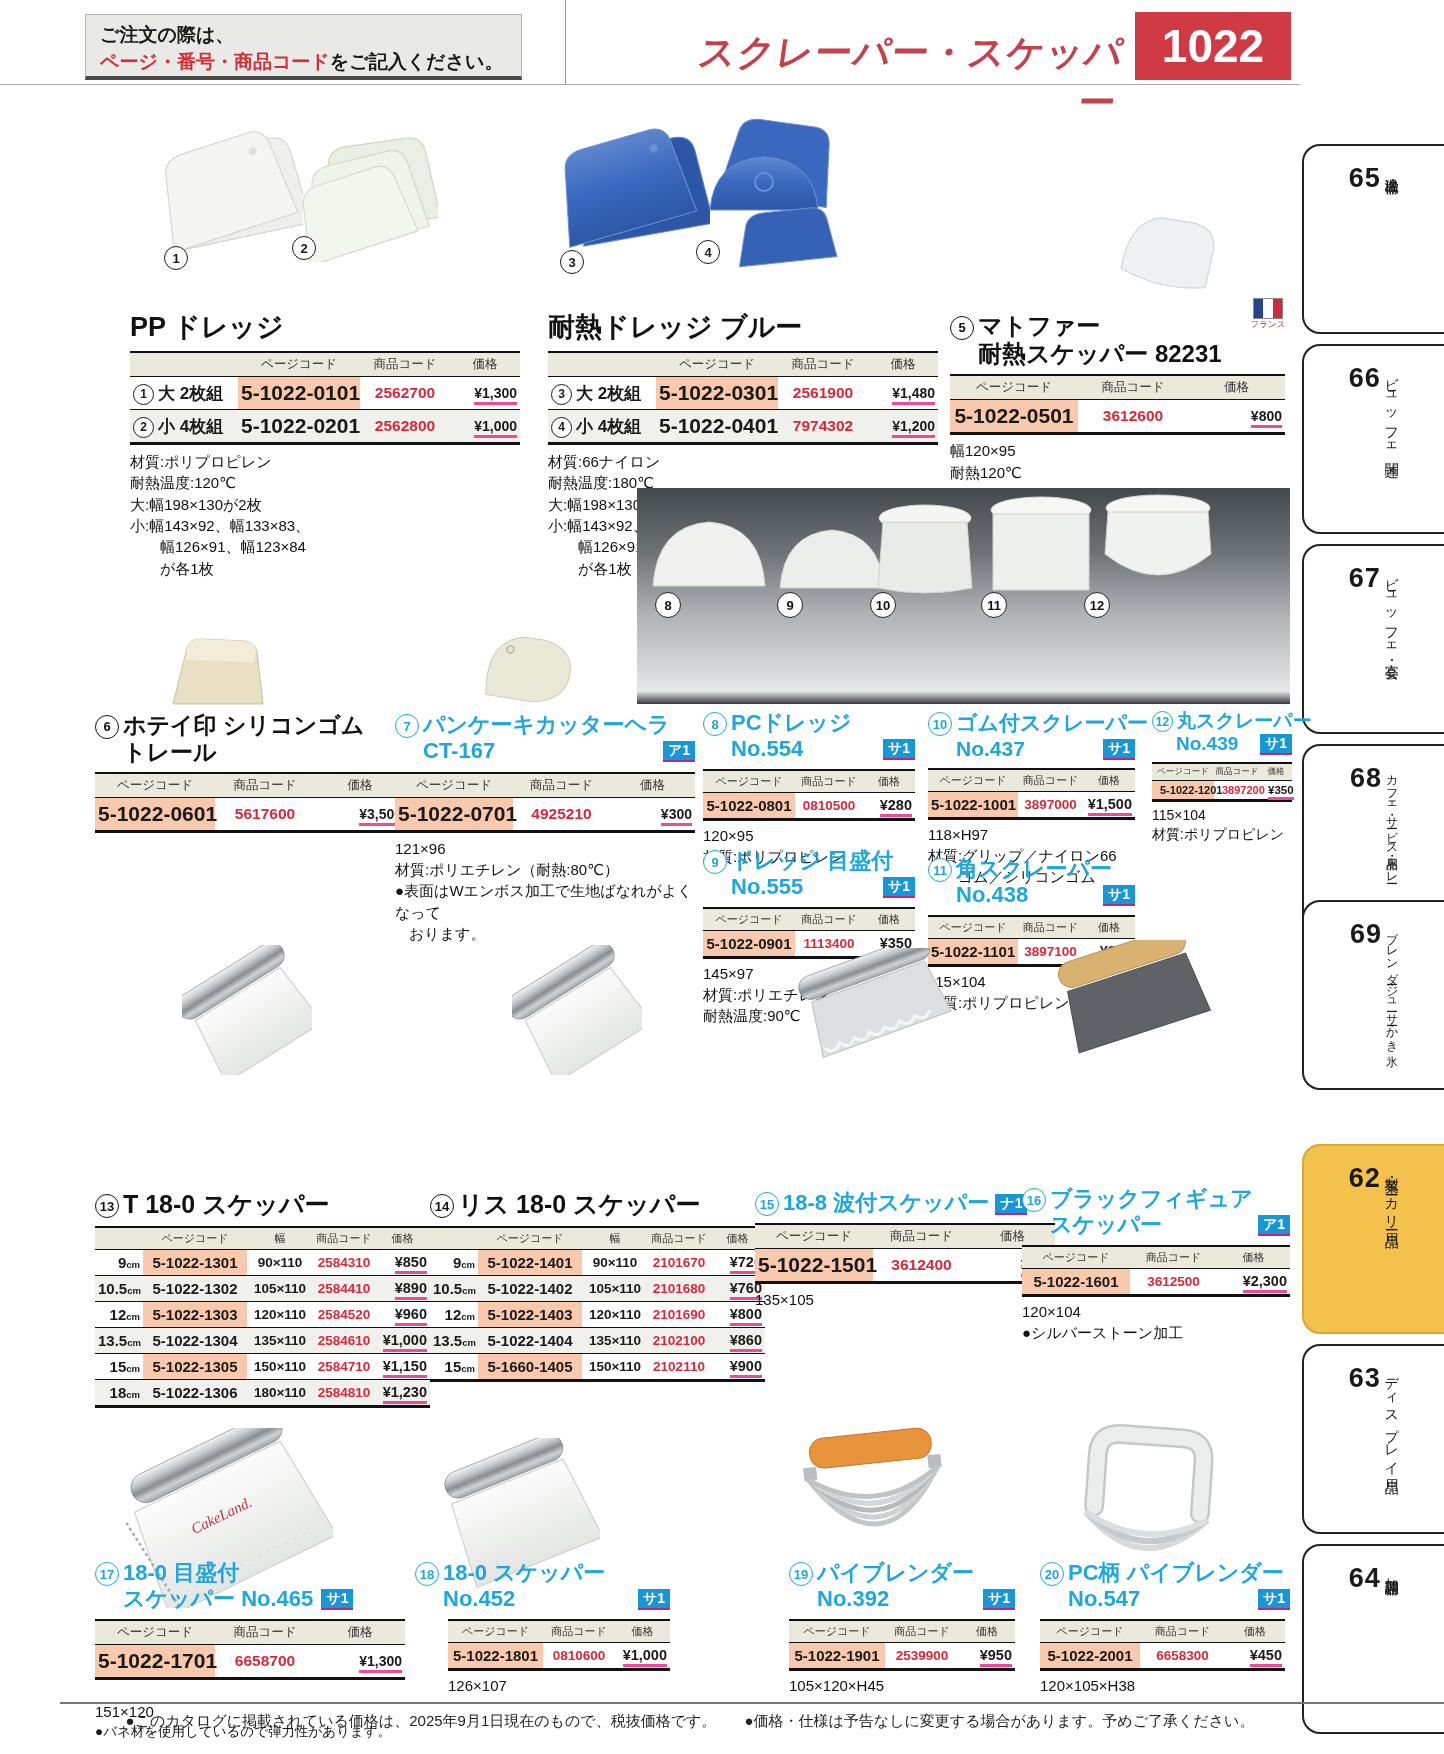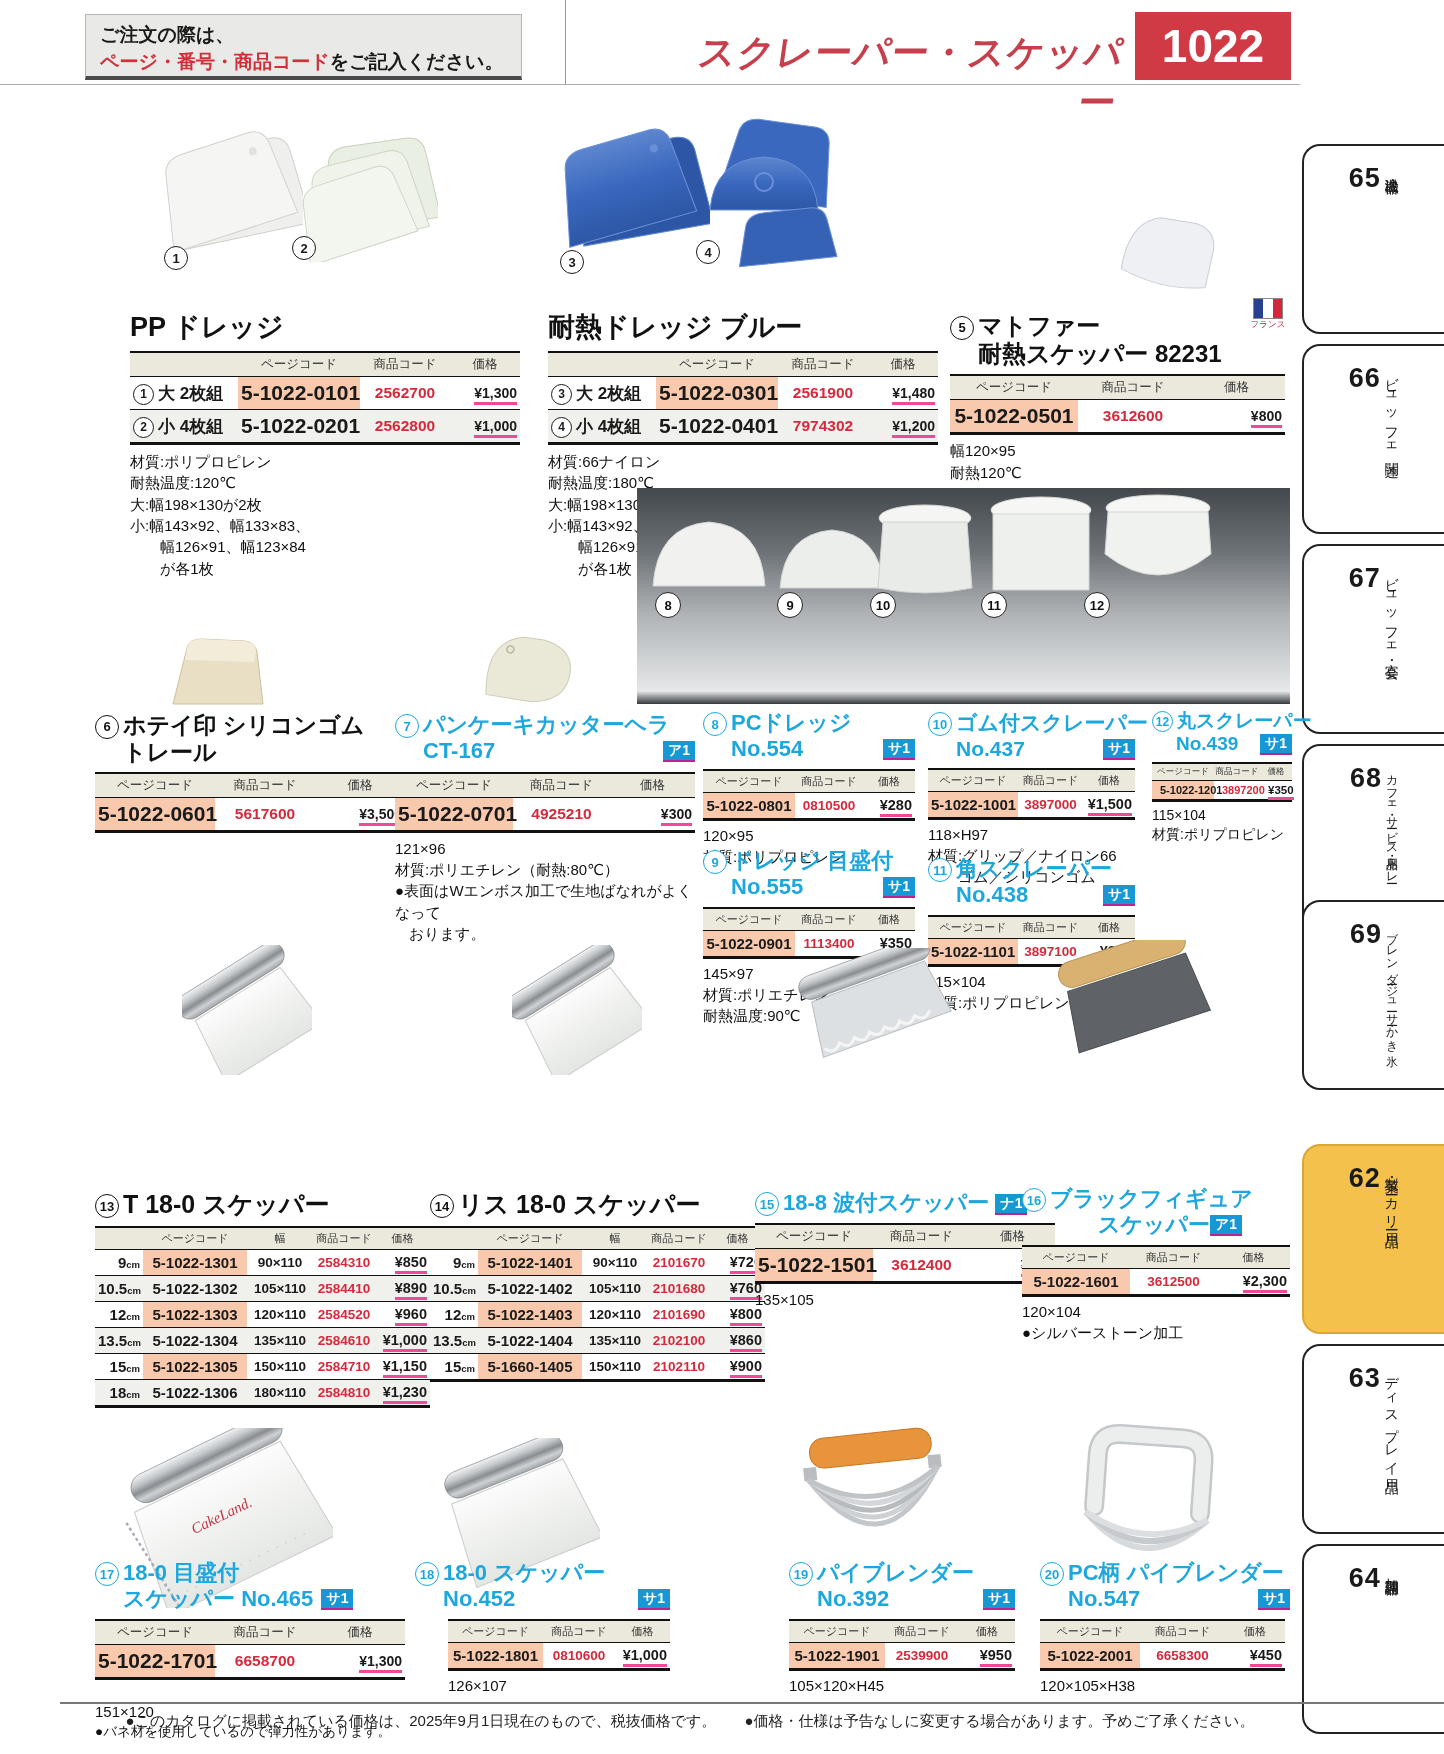--- a/index.html
+++ b/index.html
@@ -840,21 +840,21 @@
         <rect x="20" y="4" width="132" height="26" rx="13" fill="#d9b171" stroke="#b8955a"></rect>
         <path d="M24,32 L148,32 L154,94 L16,94 Z" fill="#5f6368" stroke="#4a4e52"></path>
       </g>
     </svg>
 </div>
 <div class="abs" style="left:1022px; top:1186px; width:268px">
   <div class="t-blue" style="font-size:22px">
     <div><span class="circ">
           <span>16</span>
         </span><span>ブラックフィギュア</span></div>
-    <div class="ind2" style="justify-content:center">
+    <div class="ind2" style="justify-content:space-between">
         <span>スケッパー</span>
         <span class="badge">ア1</span>
       </div>
   </div>
   <table class="pt s" style="width:268px; margin-top:6px">
     <colgroup>
         <col style="width:108px">
         <col style="width:87px">
         <col style="width:73px">
       </colgroup>

